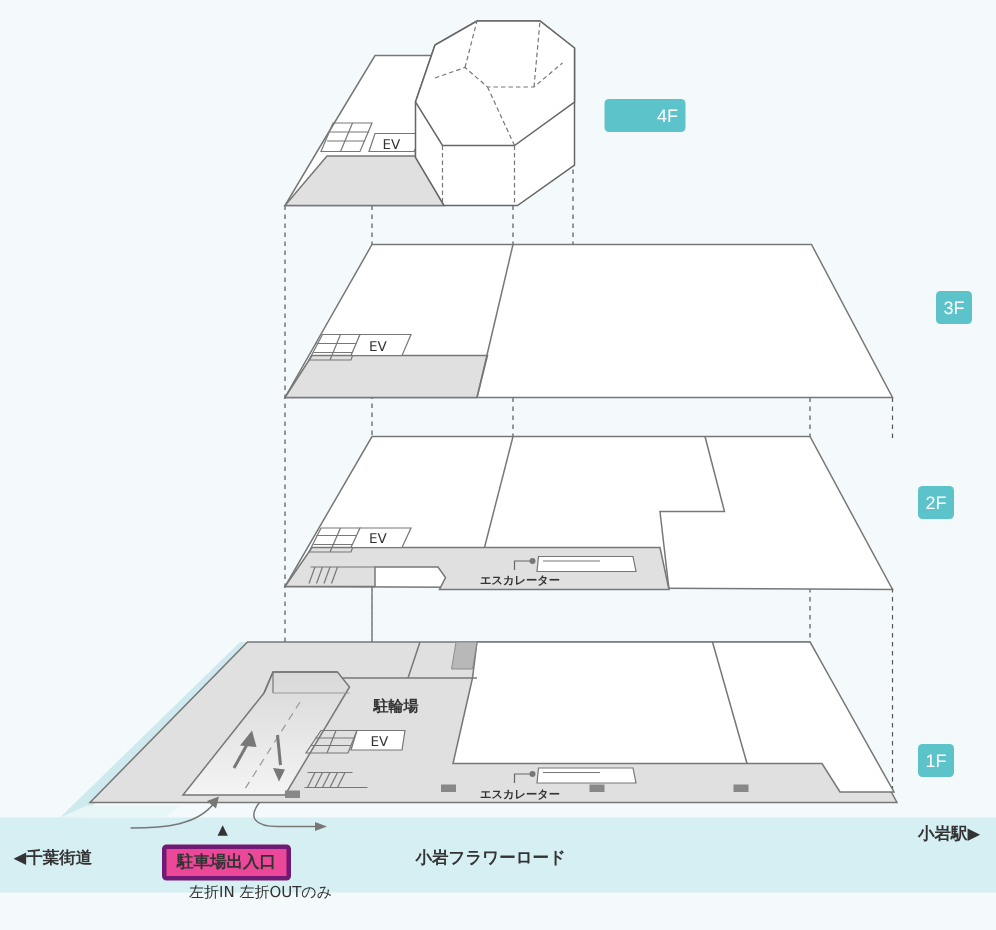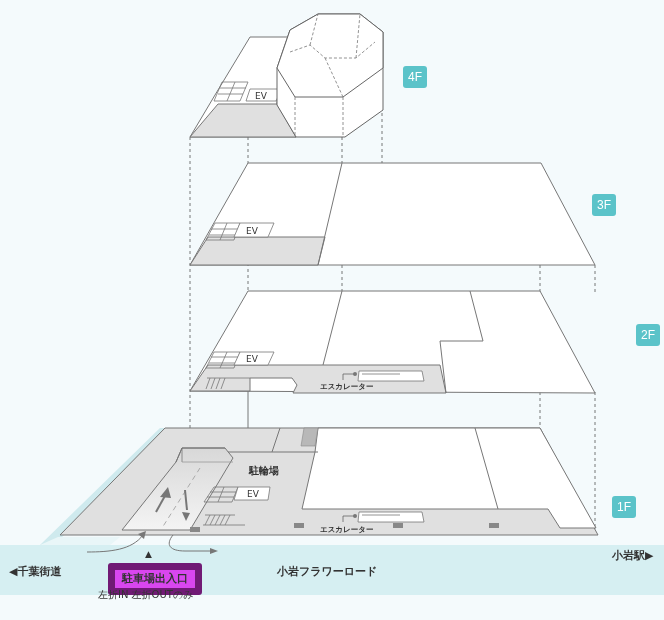--- a/index.html
+++ b/index.html
@@ -16,24 +16,24 @@
     background: #5bc3c9; border-radius: 3px;
     color: #fff; font-size: 12px; line-height: 22px; text-align: center;
     font-family: "Liberation Sans", sans-serif;
   }
   .road-label {
     position: absolute; font-size: 11px; color: #333; white-space: nowrap;
     font-weight: bold;
   }
   .entrance-box {
     position: absolute; left: 108px; top: 563px; width: 80px; height: 18px;
-    border: 7px solid #701a75; border-radius: 3px; background: #d946ef;
+    border: 3px solid #701a75; border-radius: 3px; background: #ec4899;
     font-size: 11px; font-weight: bold; color: #333; line-height: 18px; text-align: center;
   }
-  .note { position: absolute; font-size: 10px; color: #333; white-space: nowrap; }
+  .note { position: absolute; font-size: 10px; color: #333; white-space: nowrap; margin-left: 28px; }
   .svg-text { font-family: "DejaVu Sans", sans-serif; }
 </style>
 </head>
 <body>
 
 <div id="stage">
 
   <div style="position:absolute;left:0;top:545px;width:664px;height:50px;background:#d6eff2;"></div>
 
   <svg width="664" height="620" viewBox="0 0 664 620">
@@ -181,23 +181,23 @@
 
     <text class="svg-text" x="255" y="99" font-size="9" fill="#333">EV</text>
     <text class="svg-text" x="246" y="234" font-size="9" fill="#333">EV</text>
     <text class="svg-text" x="246" y="362" font-size="9" fill="#333">EV</text>
     <text class="svg-text" x="247" y="497" font-size="9" fill="#333">EV</text>
     <text class="svg-text" x="320" y="389" font-size="7.5" font-weight="bold" fill="#333">エスカレーター</text>
     <text class="svg-text" x="320" y="532" font-size="7.5" font-weight="bold" fill="#333">エスカレーター</text>
     <text class="svg-text" x="249" y="474" font-size="10" font-weight="bold" fill="#333">駐輪場</text>
   </svg>
 
-  <div class="floor-badge" style="left:403px;top:66px;">4F</div>
-  <div class="floor-badge" style="left:592px;top:194px;">3F</div>
-  <div class="floor-badge" style="left:612px;top:324px;margin-left:24px;">2F</div>
+  <div class="floor-badge" style="left:403px;top:66px;padding-left:30px;">4F</div>
+  <div class="floor-badge" style="left:624px;top:194px;">3F</div>
+  <div class="floor-badge" style="left:612px;top:324px;">2F</div>
   <div class="floor-badge" style="left:612px;top:456px;margin-top:40px;">1F</div>
 
   <div class="road-label" style="left:9px;top:564px;">◀千葉街道</div>
   <div class="road-label" style="left:277px;top:564px;text-align:center;">小岩フラワーロード</div>
   <div class="road-label" style="left:612px;top:548px;">小岩駅▶</div>
 
   <div style="position:absolute;left:145px;top:549px;font-size:9px;color:#333;">▲</div>
   <div class="entrance-box">駐車場出入口</div>
   <div class="note" style="left:98px;top:588px;">左折IN 左折OUTのみ</div>
 </div>

